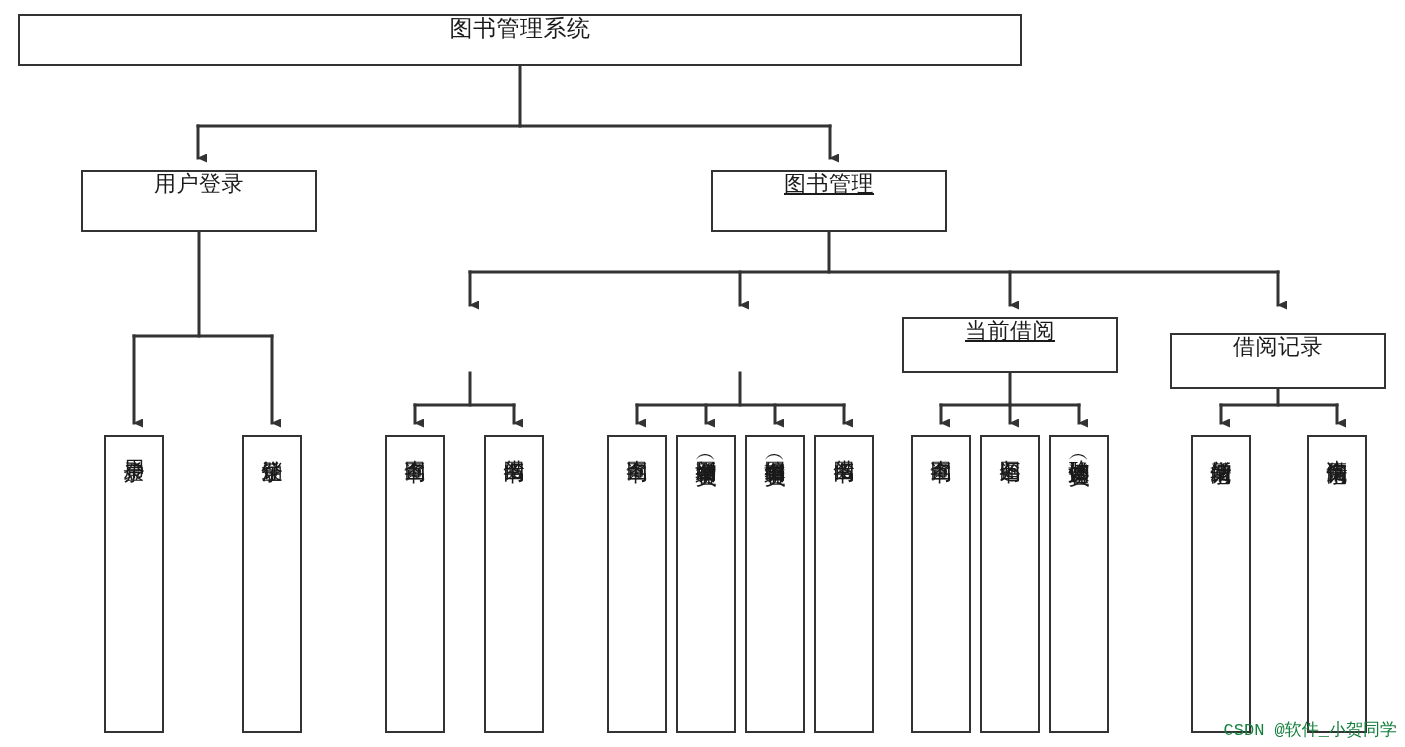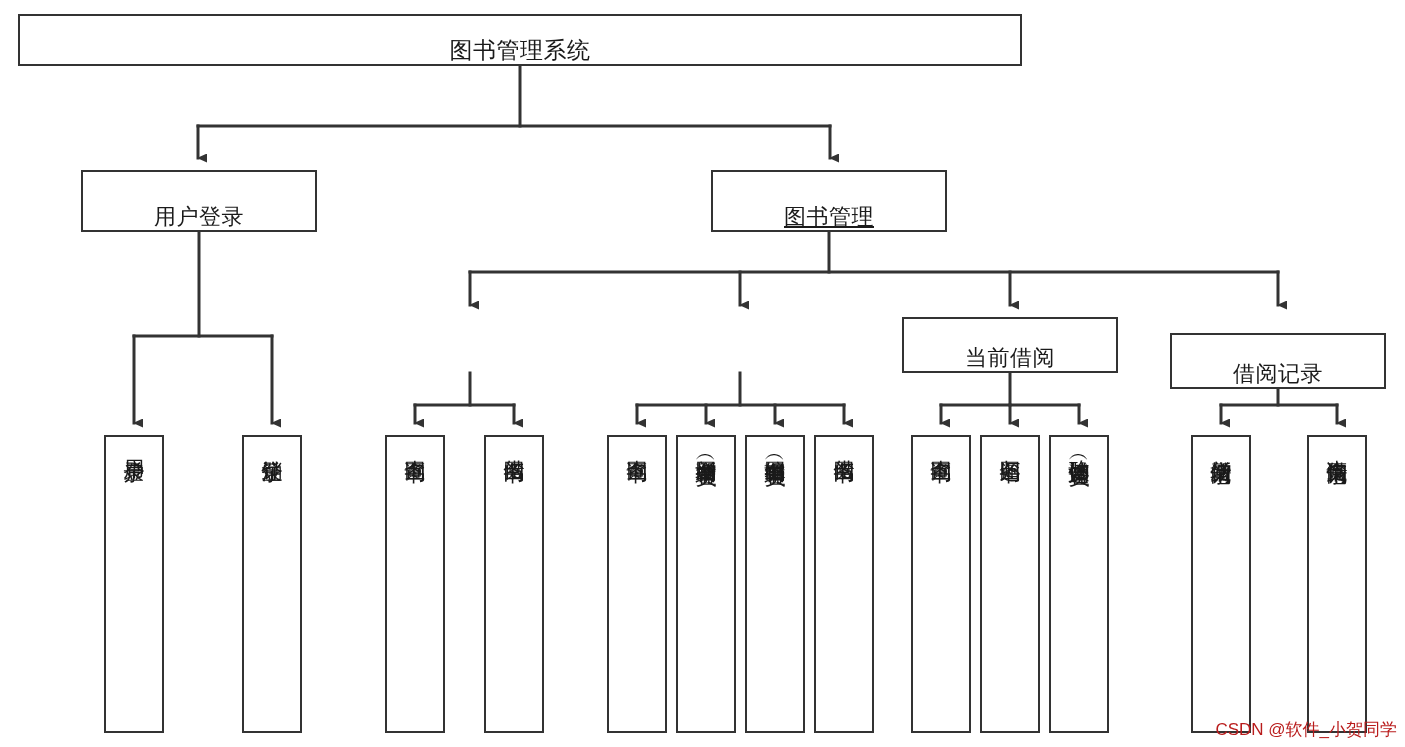--- a/index.html
+++ b/index.html
@@ -25,21 +25,21 @@
     width: 1405px;
     height: 747px;
     pointer-events: none;
   }
   .node {
     position: absolute;
     box-sizing: border-box;
     background: #ffffff;
     border: 2px solid #333333;
     display: flex;
-    align-items: flex-end;
+    align-items: flex-start;
     justify-content: center;
     text-align: center;
     color: #1a1a1a;
   }
   .node .node-label {
     display: block;
     line-height: 1.12;
     letter-spacing: 0.5px;
   }
   
@@ -62,23 +62,23 @@
     font-size: 21px;
     line-height: 1.05;
     letter-spacing: 1px;
     white-space: nowrap;
   }
   #watermark {
     position: absolute;
     right: 8px;
     bottom: 6px;
     font-size: 17px;
-    color: #b91c1c;
+    color: #15803d;
     white-space: nowrap;
-    font-family: Liberation Sans, sans-serif;
+    font-family: Liberation Mono, monospace;
   }
 </style>
 </head>
 <body>
 
 <div id="diagram-root">
 
   <svg id="edges-layer" viewBox="0 0 1405 747" width="1405" height="747" xmlns="http://www.w3.org/2000/svg">
     <defs>
       <marker id="arrowhead" markerWidth="9" markerHeight="10" refX="4.5" refY="9" orient="auto" markerUnits="userSpaceOnUse">
@@ -133,21 +133,21 @@
     <span class="node-label">图书管理系统</span>
   </div>
 
   <div class="node horiz" style="left:81px; top:170px; width:236px; height:62px;">
     <span class="node-label">用户登录</span>
   </div>
   <div class="node horiz" style="left:711px; top:170px; width:236px; height:62px;text-decoration:underline;">
     <span class="node-label">图书管理</span>
   </div>
 
-  <div class="node horiz" style="left:902px; top:317px; width:216px; height:56px;">
+  <div class="node horiz" style="left:902px; top:317px; width:216px; height:56px;text-decoration:underline;">
     <span class="node-label">当前借阅</span>
   </div>
   <div class="node horiz" style="left:1170px; top:317px; width:216px; height:56px;margin-top:16px;">
     <span class="node-label">借阅记录</span>
   </div>
 
   <div class="node vert" style="left:104px; top:435px; width:60px; height:298px;">
     <span class="node-label">用户登录</span>
   </div>
   <div class="node vert" style="left:242px; top:435px; width:60px; height:298px;">

